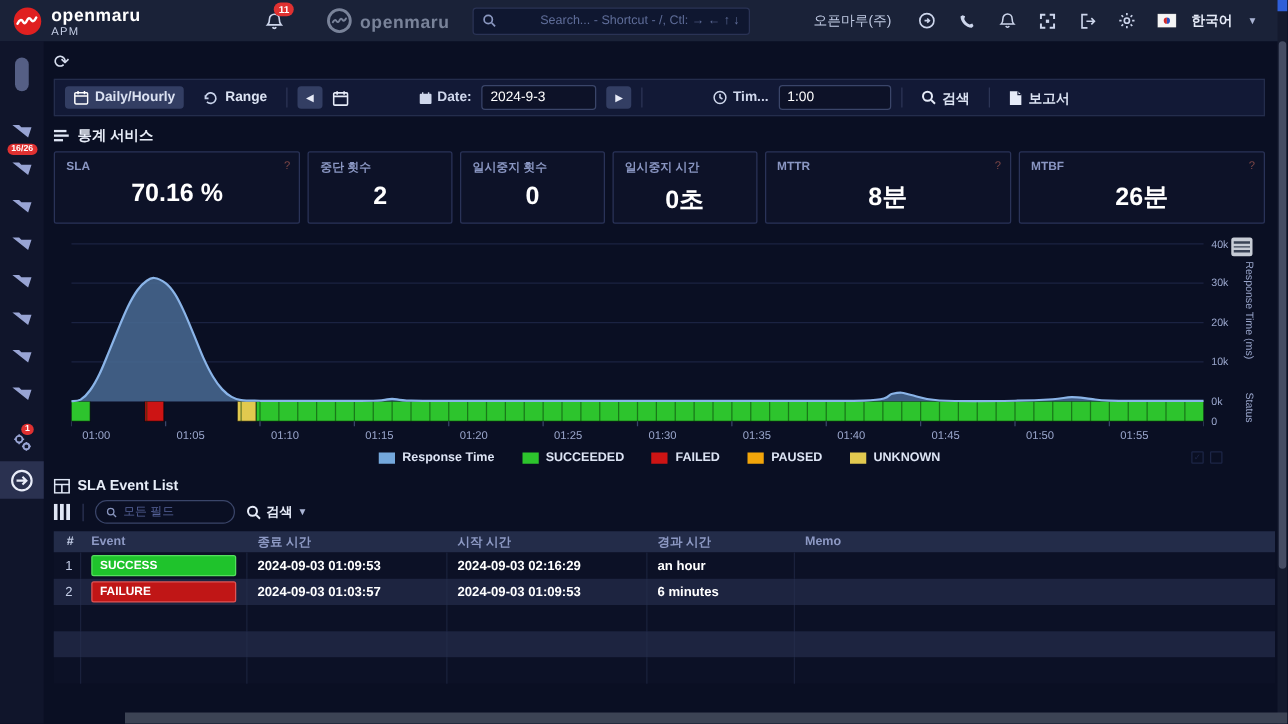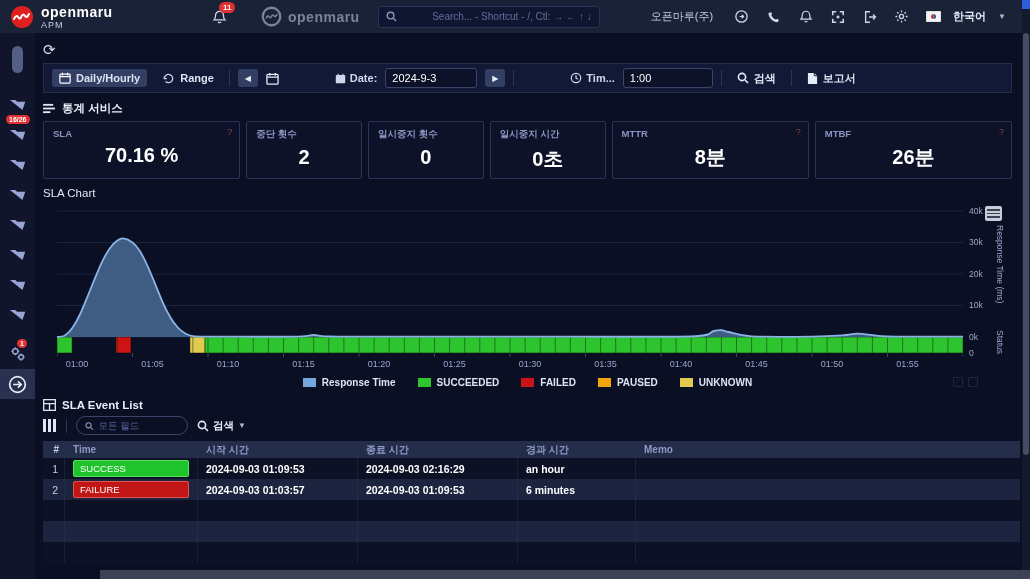--- a/index.html
+++ b/index.html
@@ -94,21 +94,21 @@
   .tbl { width:977px; font-size:10.5px; }
   .trow { display:grid; grid-template-columns:22px 133px 160px 160px 118px 1fr; height:21px; align-items:center; }
   .trow.head { background:#232c49; color:#8d99c4; font-weight:bold; font-size:10px; height:17px; }
   .trow.odd { background:#0c1126; }
   .trow.even { background:#1d2440; }
   .tcell { padding:0 8px; height:100%; display:flex; align-items:center; border-right:1px solid rgba(38,47,78,.55); overflow:hidden; white-space:nowrap; }
   .tcell.num { justify-content:flex-end; padding-right:6px; color:#c3cde6; }
   .trow.head .tcell { border-right:none; }
   .tcell:last-child { border-right:none; }
   .type-badge { display:block; width:100%; border-radius:2px; padding:2px 6px; font-size:9.5px;
-    font-weight:normal; color:#fff; }
+    font-weight:bold; color:#fff; }
   .type-badge[data-type="SUCCESS"] { background:#1fc32c; border:1px solid #54e05e; }
   .type-badge[data-type="FAILURE"] { background:#c01616; border:1px solid #e05454; }
   .cell-strong { color:#fff; font-weight:bold; }
   
   .vscroll { position:absolute; right:0; top:0; width:8px; height:579px; background:#141a2e; z-index:6; }
   .vscroll .vtop { position:absolute; top:0; left:0; width:8px; height:9px; background:#2f5fd8; }
   .vscroll .vthumb { position:absolute; top:33px; left:1px; width:6px; height:422px; background:#454c63; border-radius:3px; }
   .hscroll { position:absolute; left:100px; bottom:0; width:930px; height:9px; background:#3c4354; z-index:6; }
   svg { display:block; }
 </style>
@@ -363,21 +363,20 @@
       <div class="help">?</div>
       <div class="val">8분</div>
     </div>
     <div class="card wide">
       <div class="lbl">MTBF</div>
       <div class="help">?</div>
       <div class="val">26분</div>
     </div>
   </div>
 
-  <div class="chart-title">SLA Chart</div>
   <div class="chart-area">
     <svg id="chart-svg" class="chart-svg" width="906" height="156">
         <line x1="0" y1="8" x2="906" y2="8" stroke="#1b2342" stroke-width="1"></line>
         <line x1="0" y1="39.5" x2="906" y2="39.5" stroke="#1b2342" stroke-width="1"></line>
         <line x1="0" y1="71" x2="906" y2="71" stroke="#1b2342" stroke-width="1"></line>
         <line x1="0" y1="102.5" x2="906" y2="102.5" stroke="#1b2342" stroke-width="1"></line>
         <line x1="0" y1="134" x2="906" y2="134" stroke="#1b2342" stroke-width="1"></line>
         <rect x="0" y="134" width="15.1" height="16" fill="#2dc42d" stroke="rgba(0,0,0,.45)" stroke-width="1"></rect>
         <rect x="58.9" y="134" width="15.1" height="16" fill="#cd1414" stroke="rgba(0,0,0,.45)" stroke-width="1"></rect>
         <line x1="60.4" y1="134" x2="60.4" y2="150" stroke="rgba(10,60,10,.55)" stroke-width="1"></line>
@@ -534,23 +533,23 @@
           <line x1="8" y1="8" x2="11" y2="11" stroke="#e6ebf8" stroke-width="1.6"></line>
         </svg>
       <span>검색</span>
       <span class="chev">▼</span>
     </span>
   </div>
 
   <div class="tbl">
     <div class="trow head">
       <div class="tcell num">#</div>
-      <div class="tcell">Time</div>
+      <div class="tcell">Event</div>
+      <div class="tcell">종료 시간</div>
       <div class="tcell">시작 시간</div>
-      <div class="tcell">종료 시간</div>
       <div class="tcell">경과 시간</div>
       <div class="tcell">Memo</div>
     </div>
     <div class="trow odd">
       <div class="tcell num">1</div>
       <div class="tcell">
           <span class="type-badge" data-type="SUCCESS">SUCCESS</span>
         </div>
       <div class="tcell cell-strong">2024-09-03 01:09:53</div>
       <div class="tcell cell-strong">2024-09-03 02:16:29</div>

